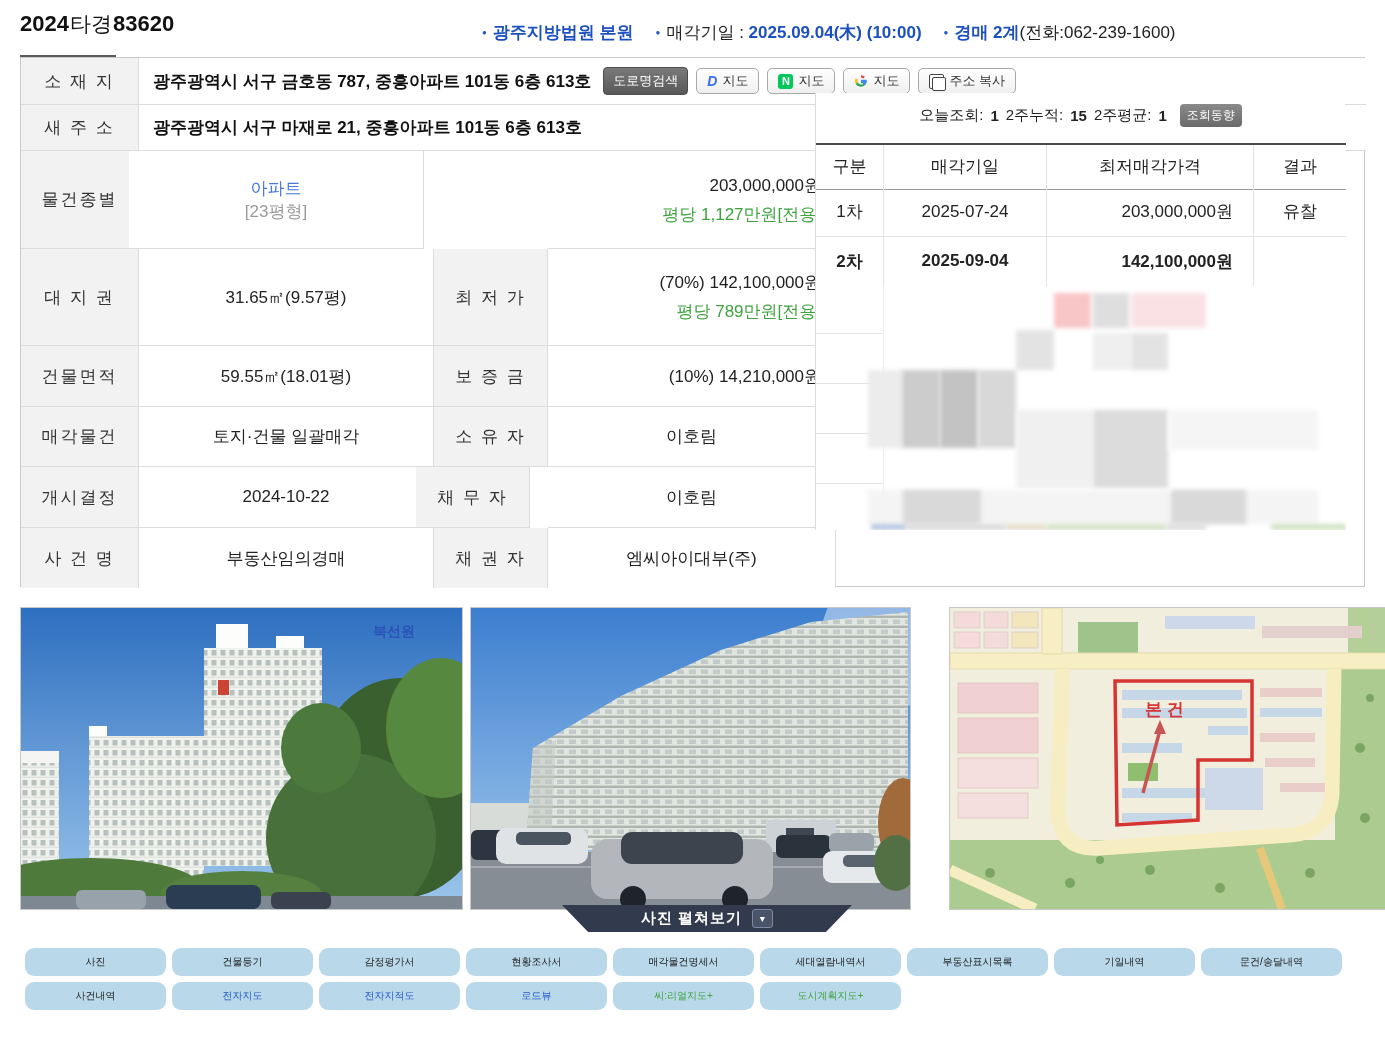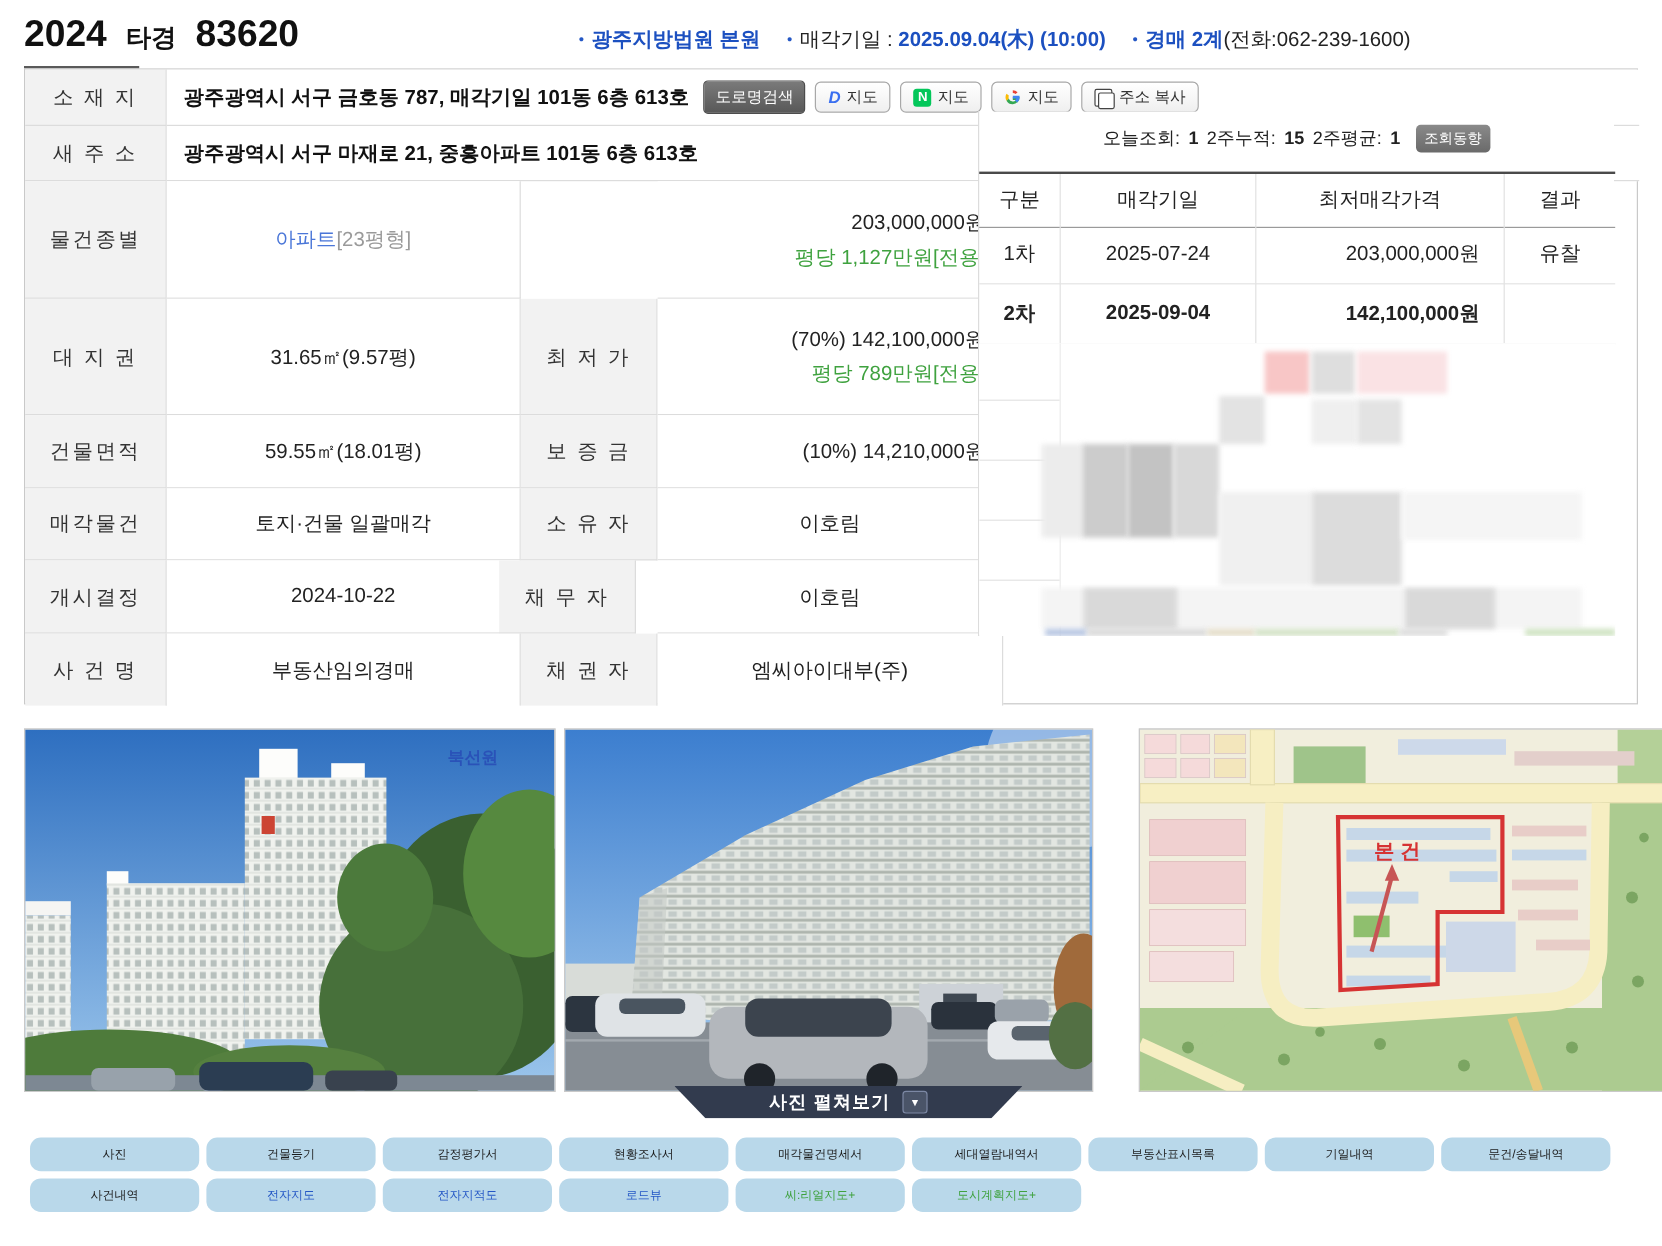--- a/index.html
+++ b/index.html
@@ -2,22 +2,22 @@
 <html><head>
 <meta charset="utf-8">
 <style>
   html,body{margin:0;padding:0;background:#fff;}
   #page{position:relative;width:1385px;height:1038px;background:#fff;
         font-family:"Liberation Sans","DejaVu Sans",sans-serif;color:#222;overflow:hidden;}
   .abs{position:absolute;box-sizing:border-box;}
 
   
   .title-left{left:20px;top:10px;display:flex;align-items:baseline;}
-  .t-big{font-size:31px;font-weight:800;color:#111;letter-spacing:0;}
-  .t-mid{font-size:21px;font-weight:700;color:#111;margin:0 16px;}
+  .t-big{font-size:22px;font-weight:800;color:#111;letter-spacing:0;}
+  .t-mid{font-size:21px;font-weight:400;color:#111;margin:0 1px;}
   .title-right{left:482px;top:21px;display:flex;align-items:baseline;gap:22px;font-size:17px;white-space:nowrap;}
   .bullet::before{content:"●";font-size:8px;color:#2457c5;vertical-align:3px;margin-right:6px;}
   .blue-b{color:#1c50c0;font-weight:700;}
   .plain{color:#222;}
 
   
   .tbl{left:20px;top:57px;width:1345px;height:530px;border:1px solid #c9c9c9;background:#fff;}
   .dark-seg{left:20px;top:55px;width:96px;height:3px;background:#5a5a5a;}
   .cell{position:absolute;display:flex;align-items:center;justify-content:center;
         border-right:1px solid #dcdcdc;border-bottom:1px solid #dcdcdc;
@@ -101,21 +101,21 @@
     <span class="bullet blue-b">광주지방법원 본원</span>
     <span class="bullet plain"><span>매각기일 :</span> <span class="blue-b">2025.09.04(木) (10:00)</span></span>
     <span class="bullet plain"><span class="blue-b">경매 2계</span><span>(전화:062-239-1600)</span></span>
   </div>
   <div class="abs dark-seg"></div>
 
   <div class="abs tbl">
 
     <div class="cell lbl" style="left:0;top:0;width:118px;height:47px;">소 재 지</div>
     <div class="cell v-left nr" style="left:118px;top:0;width:1227px;height:47px;">
-      <span class="addr">광주광역시 서구 금호동 787, 매각기일 101동 6층 613호</span>
+      <span class="addr">광주광역시 서구 금호동 787, 중흥아파트 101동 6층 613호</span>
       <span class="addr-btns">
         <span class="btn-dark">도로명검색</span>
         <span class="btn-map">
             <span class="ico-d">D</span>
             <span>지도</span>
           </span>
         <span class="btn-map">
             <span class="ico-n">N</span>
             <span>지도</span>
           </span>
@@ -135,21 +135,21 @@
           </span>
       </span>
     </div>
 
     <div class="cell lbl" style="left:0;top:47px;width:118px;height:46px;">새 주 소</div>
     <div class="cell v-left nr" style="left:118px;top:47px;width:1227px;height:46px;">
       <span class="addr">광주광역시 서구 마재로 21, 중흥아파트 101동 6층 613호</span>
     </div>
 
     <div class="cell lbl" style="left:0;top:93px;width:118px;height:98px;">물건종별</div>
-    <div class="cell" style="left:118px;top:93px;width:295px;height:98px;">
+    <div class="cell" style="left:108px;top:93px;width:295px;height:98px;flex-direction:column;">
       <span class="blue-link">아파트</span>
         <span class="gray-txt">[23평형]</span>
     </div>
     <div class="cell v-right" style="left:527px;top:93px;width:288px;height:98px;">
       <span>203,000,000원</span>
       <span class="green">평당 1,127만원[전용]</span>
     </div>
 
     <div class="cell lbl" style="left:0;top:191px;width:118px;height:97px;">대 지 권</div>
     <div class="cell" style="left:118px;top:191px;width:295px;height:97px;">31.65㎡(9.57평)</div>

